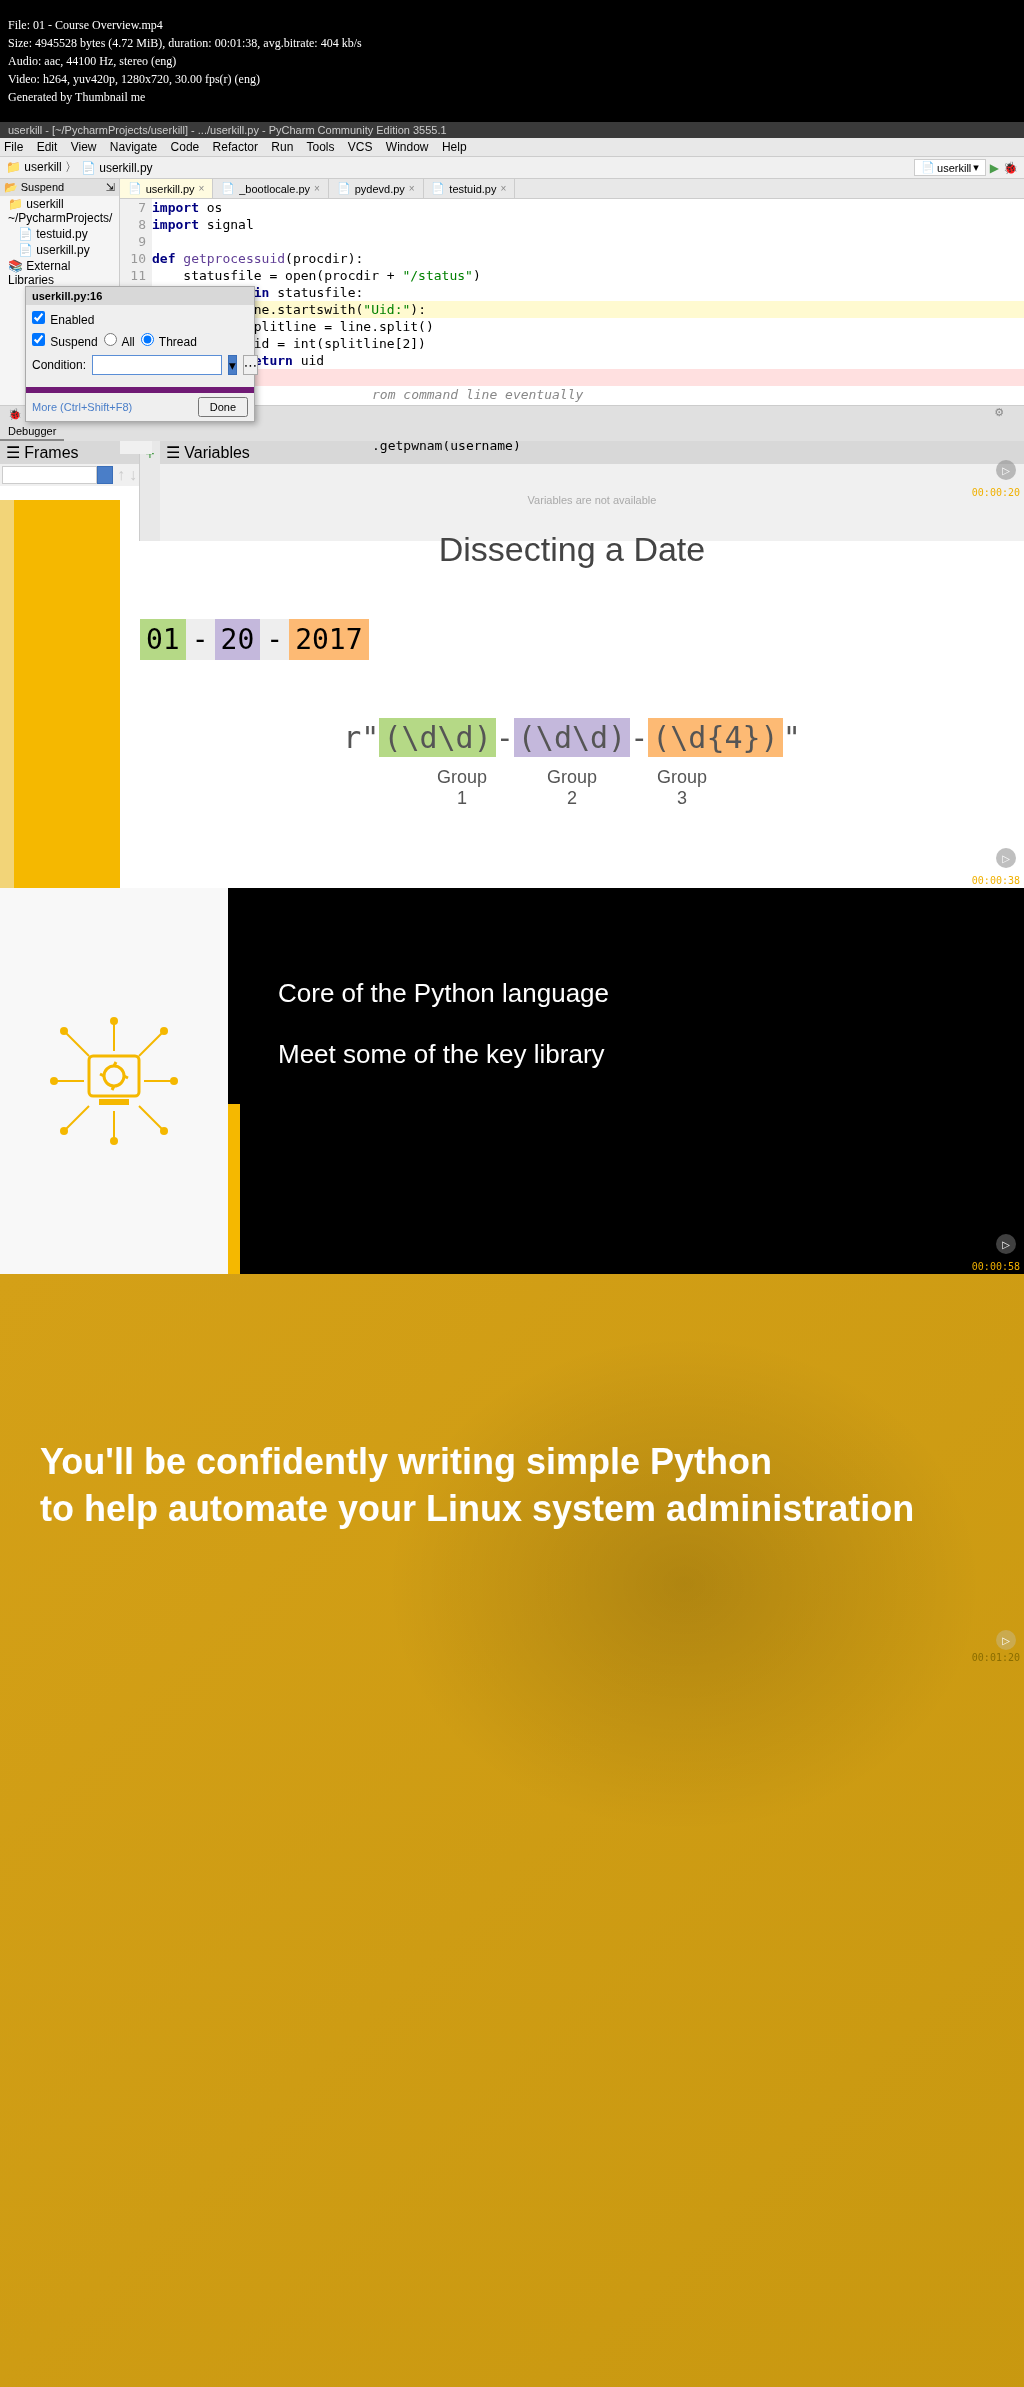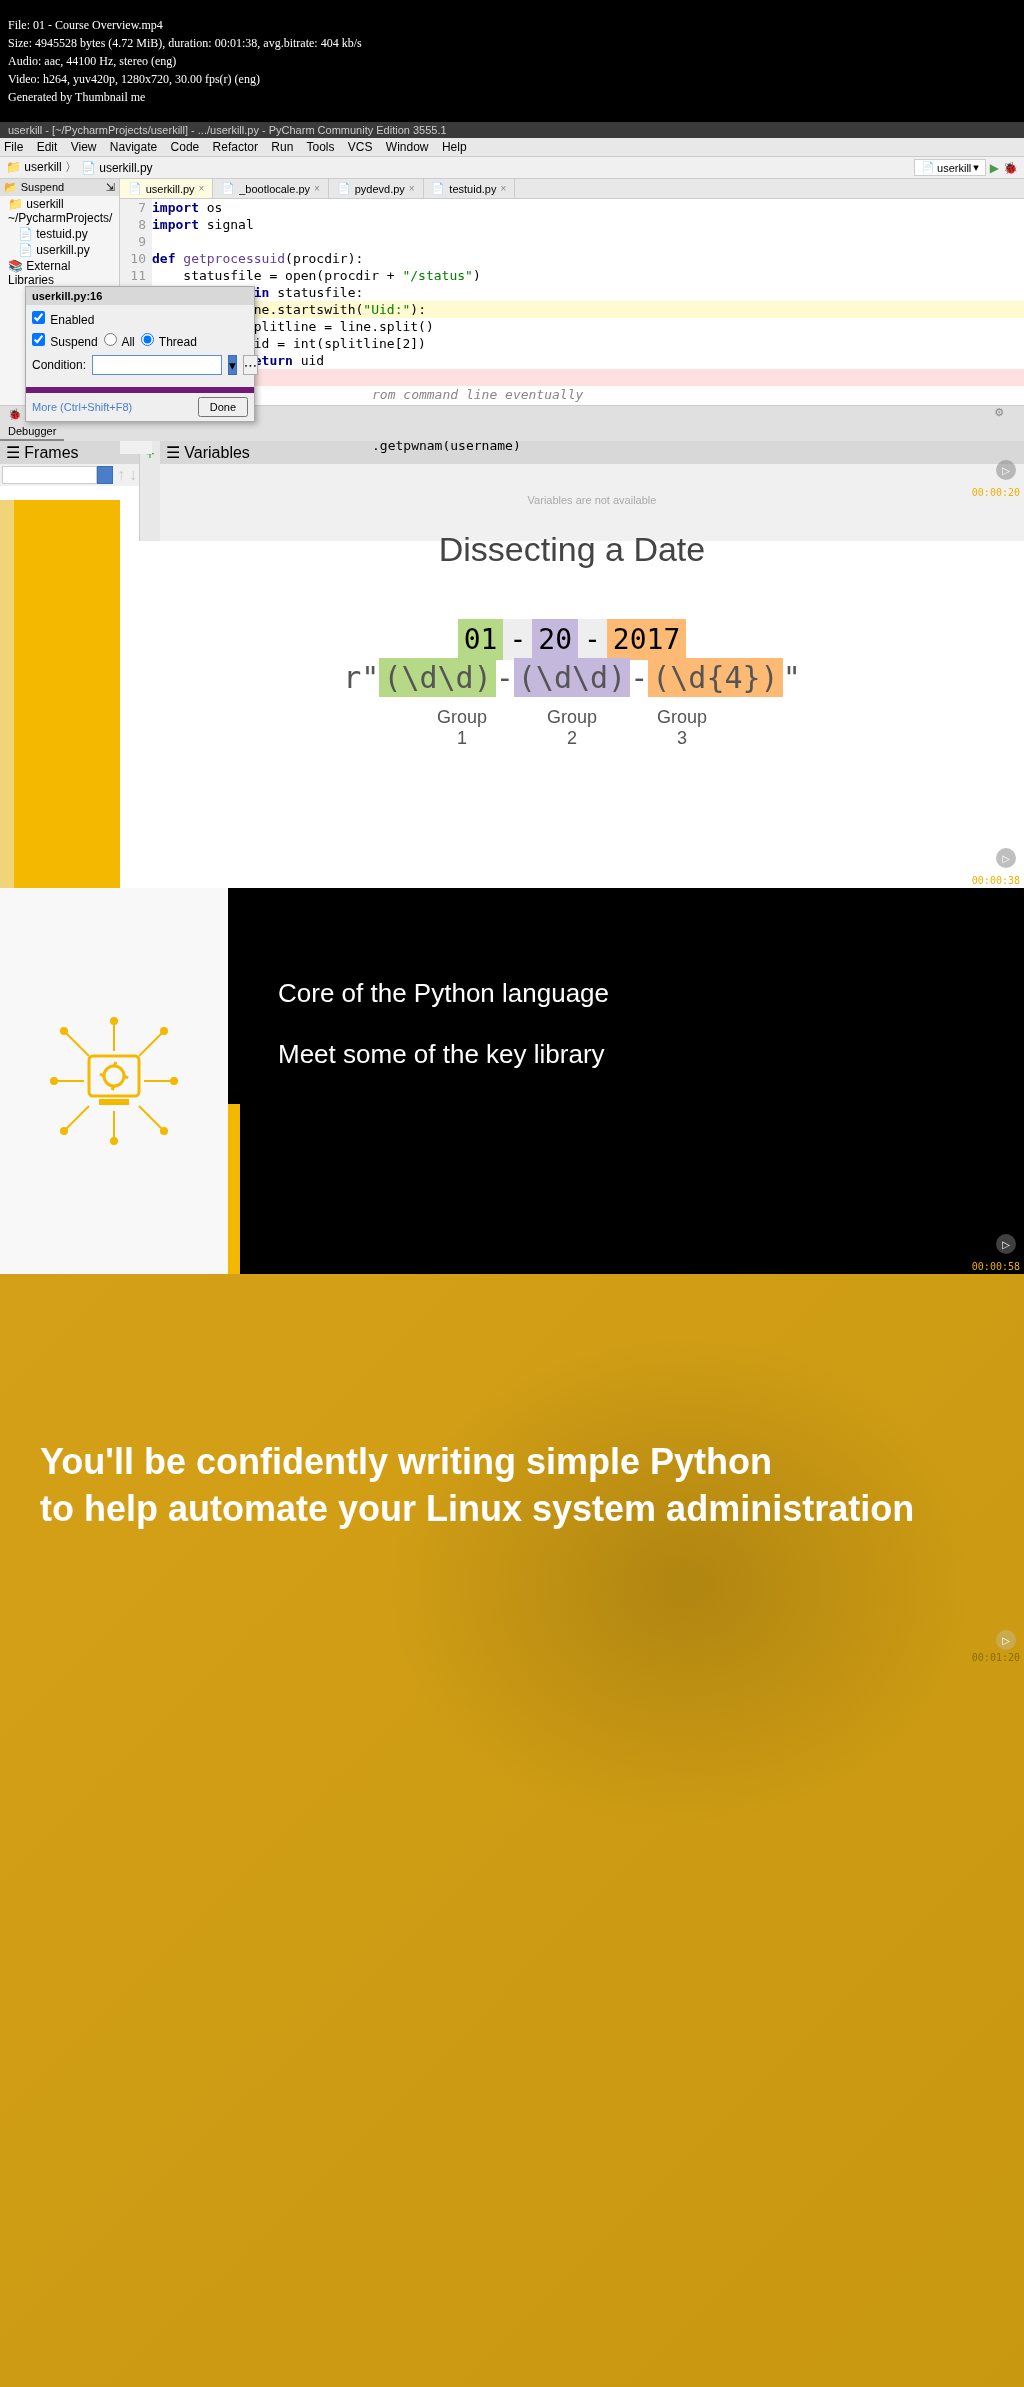--- a/index.html
+++ b/index.html
@@ -69,21 +69,21 @@
 
 .play-icon-corner { position: absolute; right: 8px; width: 20px; height: 20px; background: rgba(128,128,128,0.5); border-radius: 50%; display: flex; align-items: center; justify-content: center; color: #fff; font-size: 10px; }
 .timestamp { position: absolute; right: 4px; color: #f0b000; font-size: 10px; font-family: monospace; }
 
 
 .slide2 { position: relative; height: 388px; display: flex; }
 .slide2-left { width: 120px; background: #f5b800; position: relative; }
 .slide2-bg { position: absolute; left: 0; top: 0; bottom: 0; width: 14px; background: #f0f0f0; opacity: 0.5; }
 .slide2-content { flex: 1; padding: 30px 20px; position: relative; }
 .s2-title { font-size: 34px; color: #444; font-weight: 300; text-align: center; margin-bottom: 50px; }
-.date-demo { text-align: center; }
+.date-demo { margin-bottom: 60px; }
 .date-box { display: inline-flex; font-family: monospace; font-size: 28px; }
 .date-box span { padding: 4px 6px; }
 .g1 { background: #b5d986; }
 .g2 { background: #c4b8dc; }
 .g3 { background: #fdba74; }
 .sep { background: #eee; }
 .regex-line { text-align: center; font-family: monospace; font-size: 30px; color: #555; }
 .regex-line .rbox { padding: 2px 4px; margin-top: 24px; }
 .groups-row { display: flex; justify-content: center; gap: 30px; margin-top: 12px; font-size: 18px; color: #555; }
 .groups-row div { text-align: center; width: 80px; }

